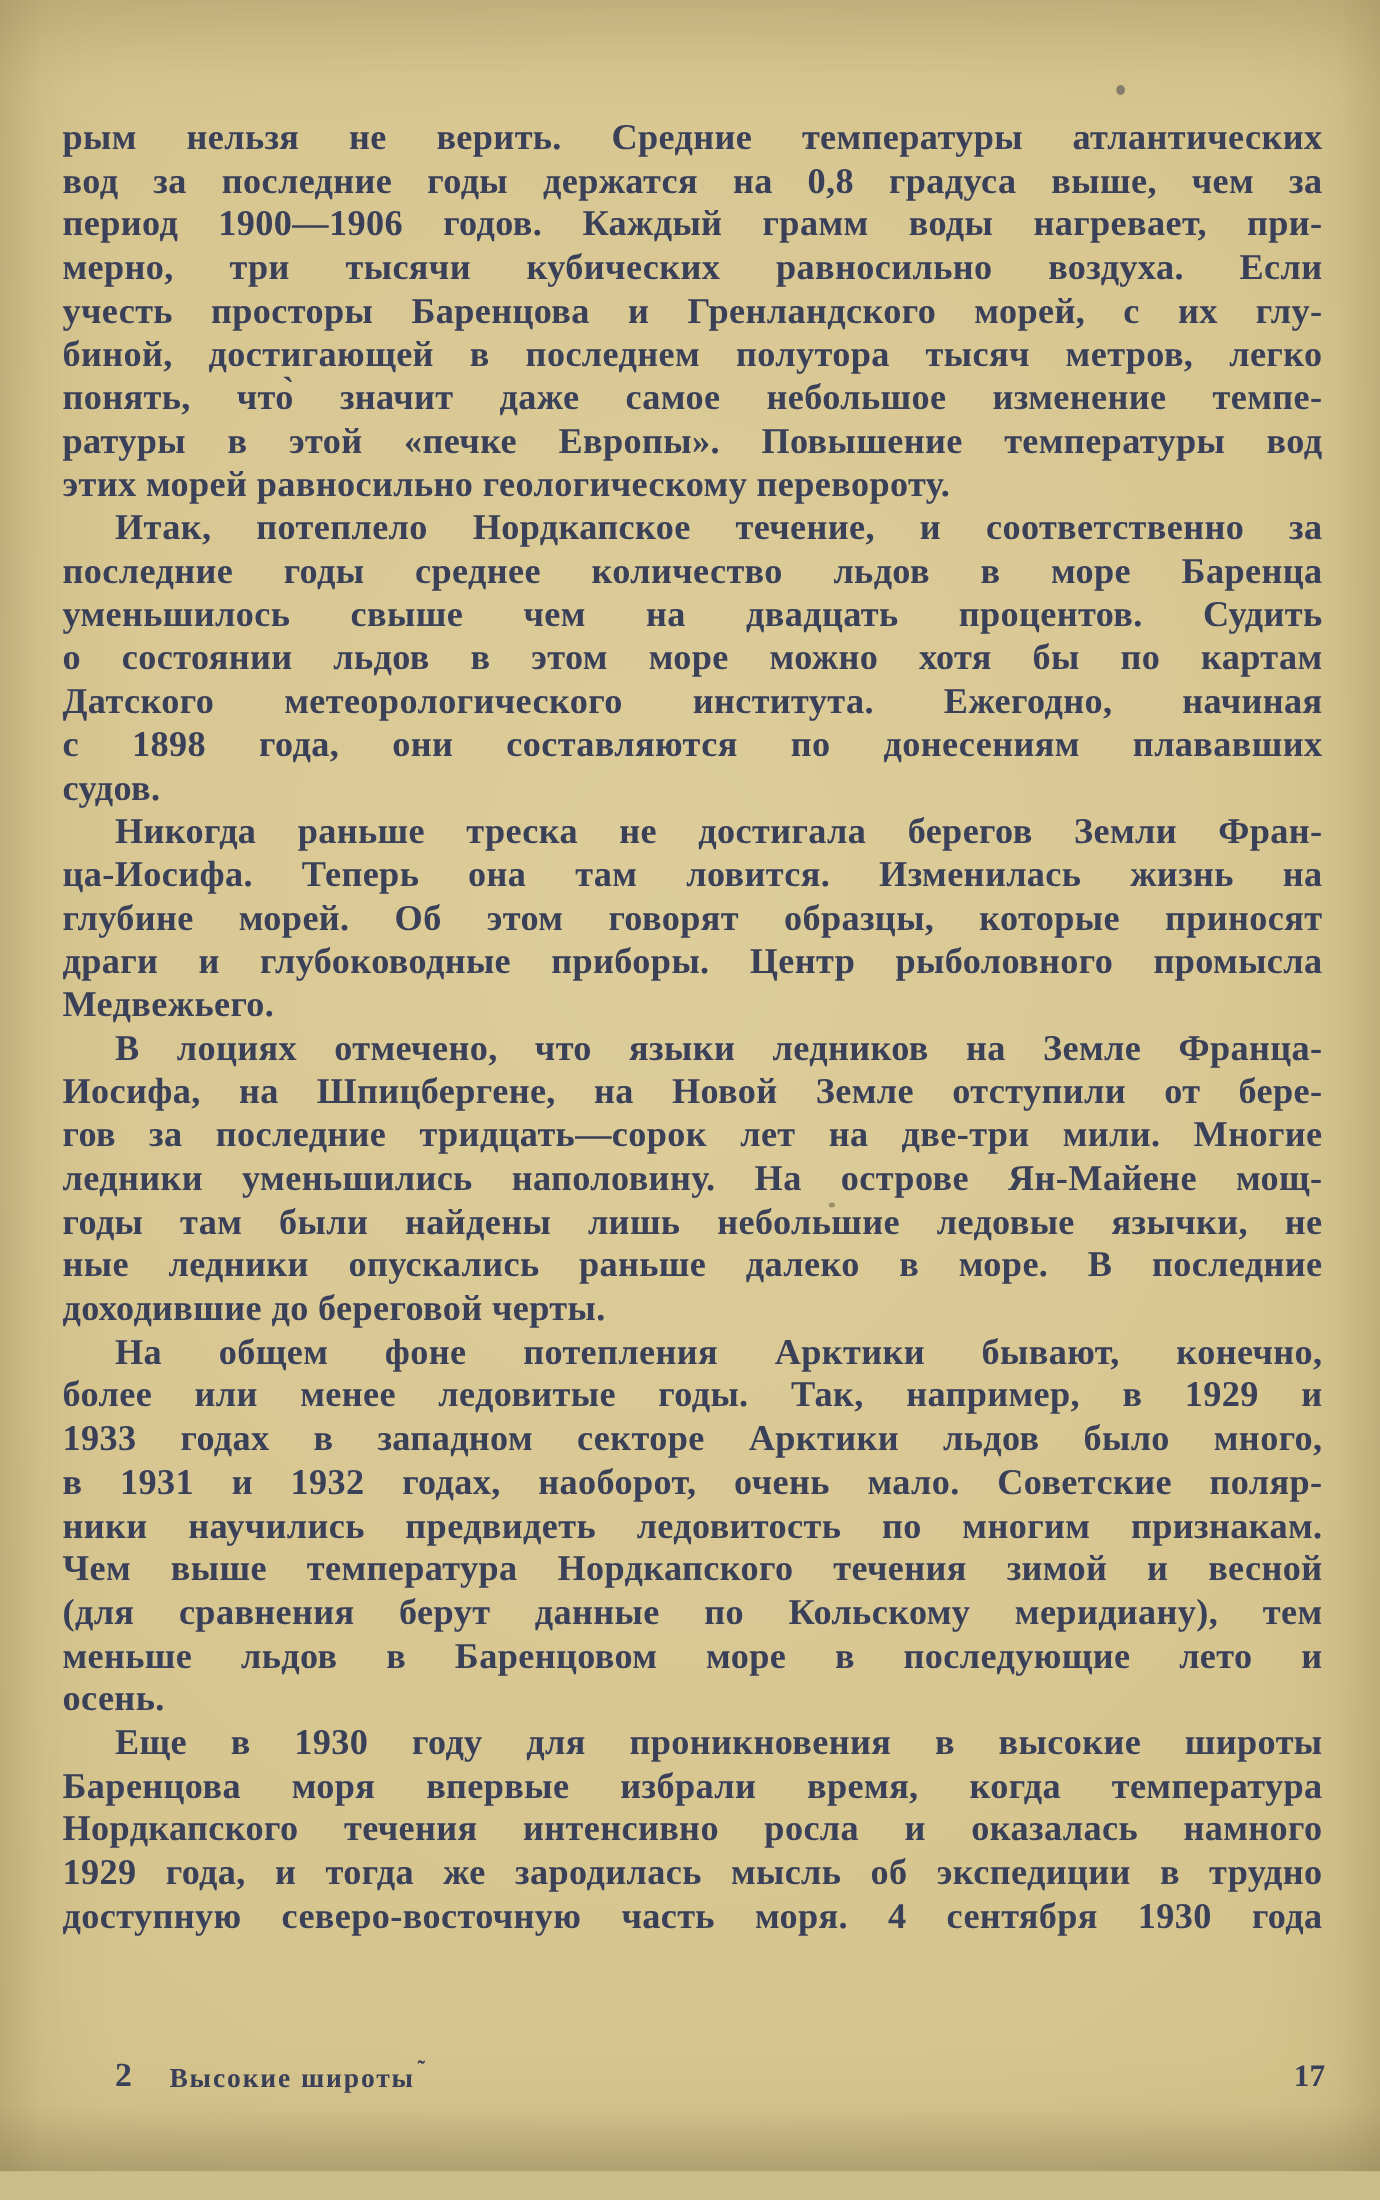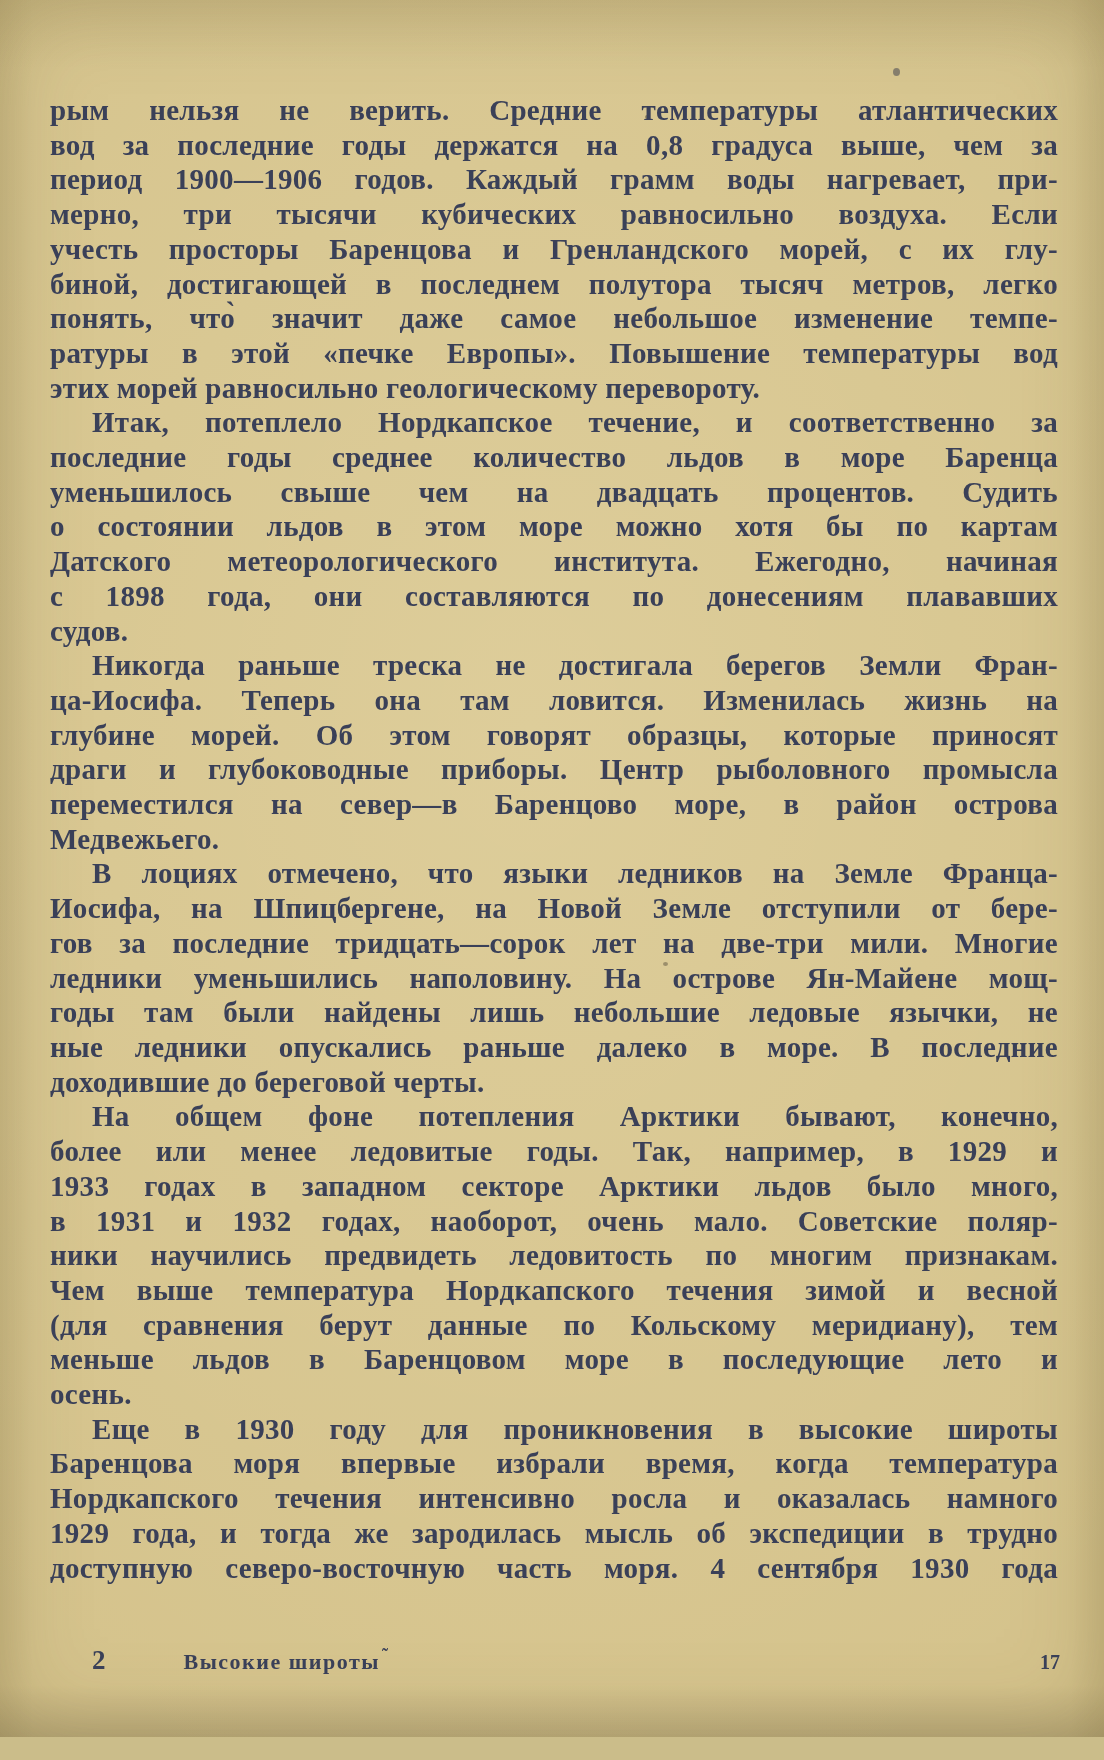--- a/index.html
+++ b/index.html
@@ -49,30 +49,29 @@
     align-items: baseline;
   }
   .sig-num {
     font-size: 27px;
     margin-left: 42px;
     margin-right: 30px;
   }
   .sig-title {
     font-size: 22px;
     letter-spacing: 1.5px;
-    margin-left: 48px;
   }
   .sig-mark {
     font-size: 18px;
     vertical-align: super;
     margin-left: 2px;
   }
   .page-num {
     margin-left: auto;
-    font-size: 20px;
+    font-size: 25px;
   }
   .speck {
     position: absolute;
     border-radius: 50%;
     background: rgba(70,70,80,0.55);
   }
   .speck.s1 { left: 893px; top: 68px;  width: 7px; height: 8px; }
   .speck.s2 { left: 645px; top: 115px; width: 4px; height: 4px; background: rgba(80,70,50,0.5); }
   .speck.s3 { left: 663px; top: 962px; width: 5px; height: 4px; background: rgba(80,70,55,0.45); }
 </style>
@@ -98,21 +97,20 @@
       <div class="line">последние годы среднее количество льдов в море Баренца</div>
       <div class="line">уменьшилось свыше чем на двадцать процентов. Судить</div>
       <div class="line">о состоянии льдов в этом море можно хотя бы по картам</div>
       <div class="line">Датского метеорологического института. Ежегодно, начиная</div>
       <div class="line">с 1898 года, они составляются по донесениям плававших</div>
       <div class="line no-fill">судов.</div>
       <div class="line indent">Никогда раньше треска не достигала берегов Земли Фран-</div>
       <div class="line">ца-Иосифа. Теперь она там ловится. Изменилась жизнь на</div>
       <div class="line">глубине морей. Об этом говорят образцы, которые приносят</div>
       <div class="line">драги и глубоководные приборы. Центр рыболовного промысла</div>
-      <div class="line">переместился на север—в Баренцово море, в район острова</div>
       <div class="line no-fill">Медвежьего.</div>
       <div class="line indent">В лоциях отмечено, что языки ледников на Земле Франца-</div>
       <div class="line">Иосифа, на Шпицбергене, на Новой Земле отступили от бере-</div>
       <div class="line">гов за последние тридцать—сорок лет на две-три мили. Многие</div>
       <div class="line">ледники уменьшились наполовину. На острове Ян-Майене мощ-</div>
       <div class="line">годы там были найдены лишь небольшие ледовые язычки, не</div>
       <div class="line">ные ледники опускались раньше далеко в море. В последние</div>
       <div class="line no-fill">доходившие до береговой черты.</div>
       <div class="line indent">На общем фоне потепления Арктики бывают, конечно,</div>
       <div class="line">более или менее ледовитые годы. Так, например, в 1929 и</div>

